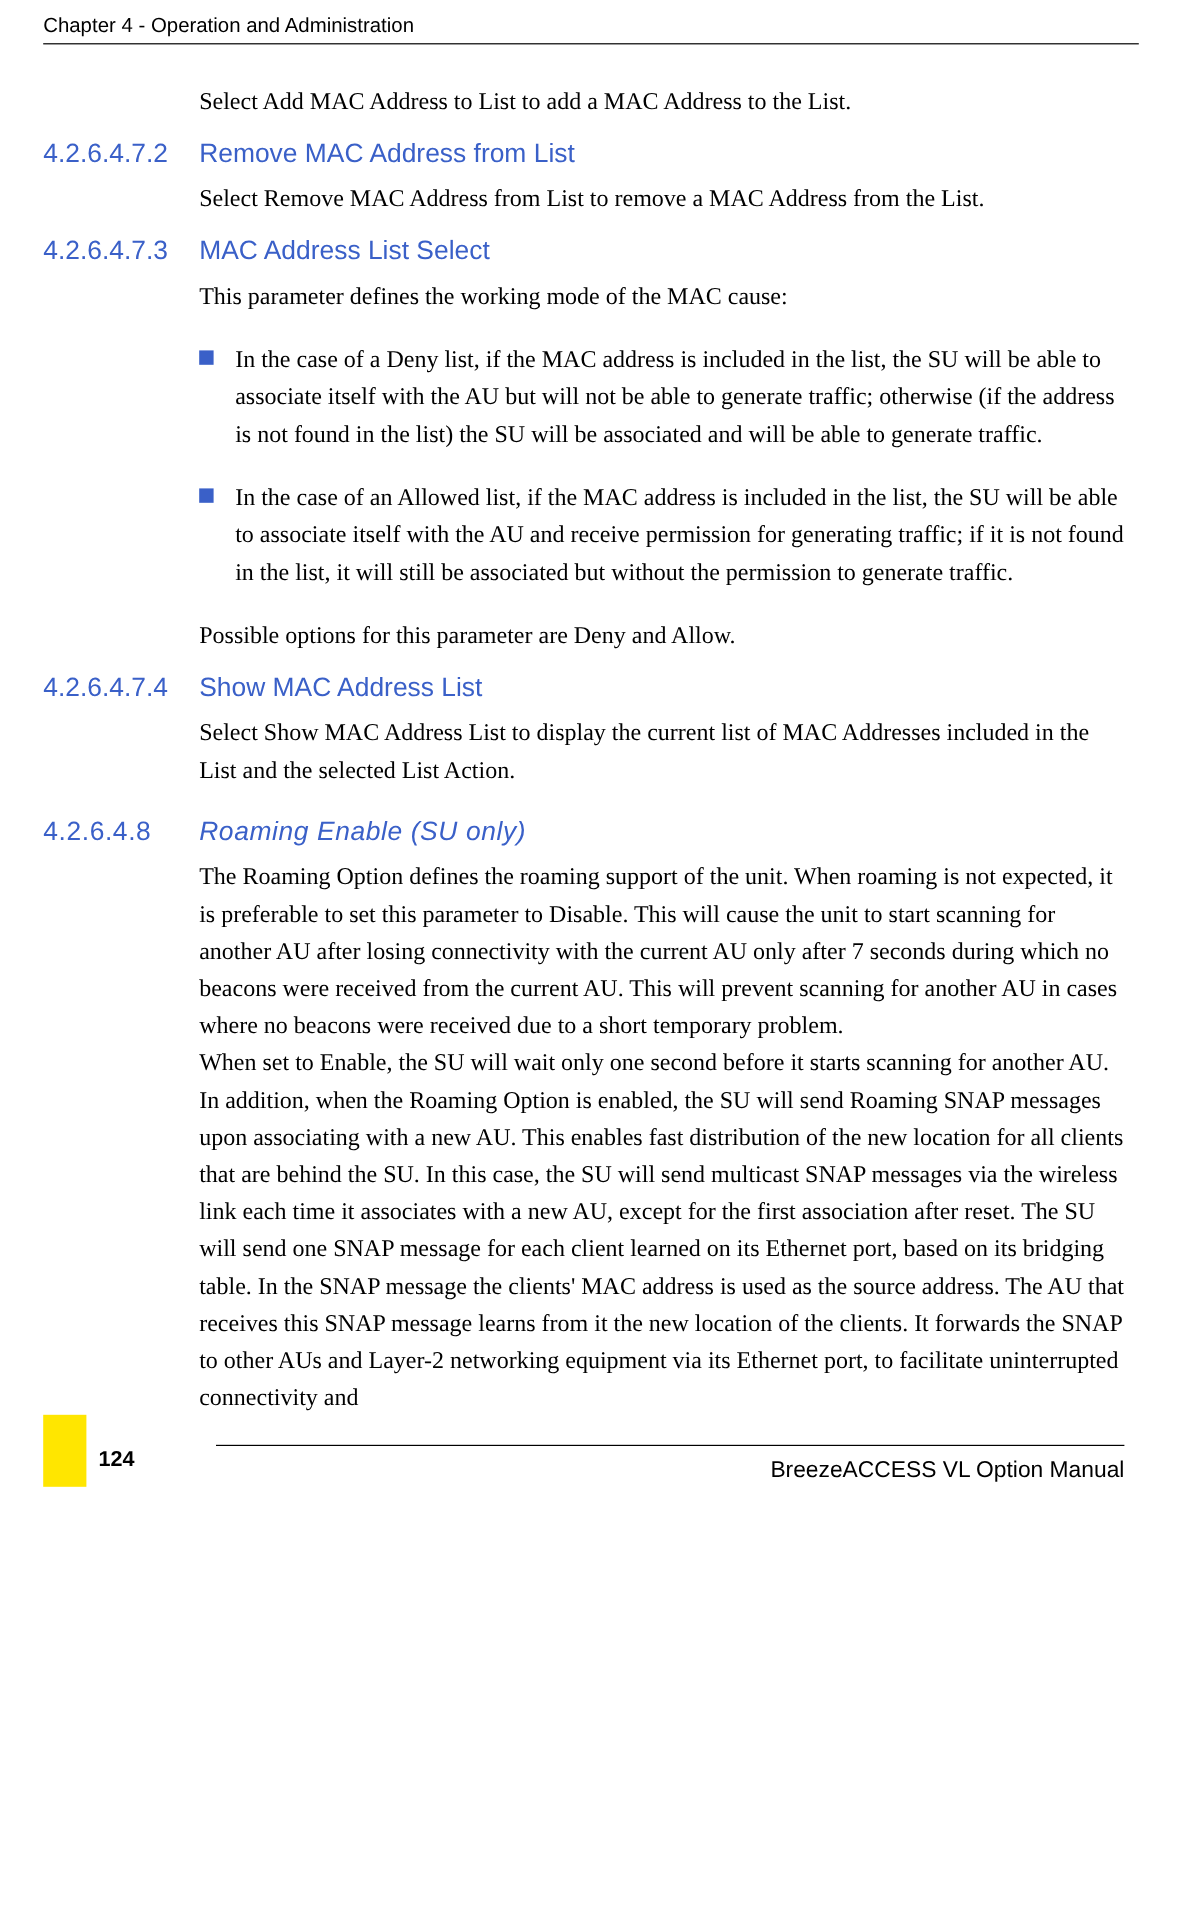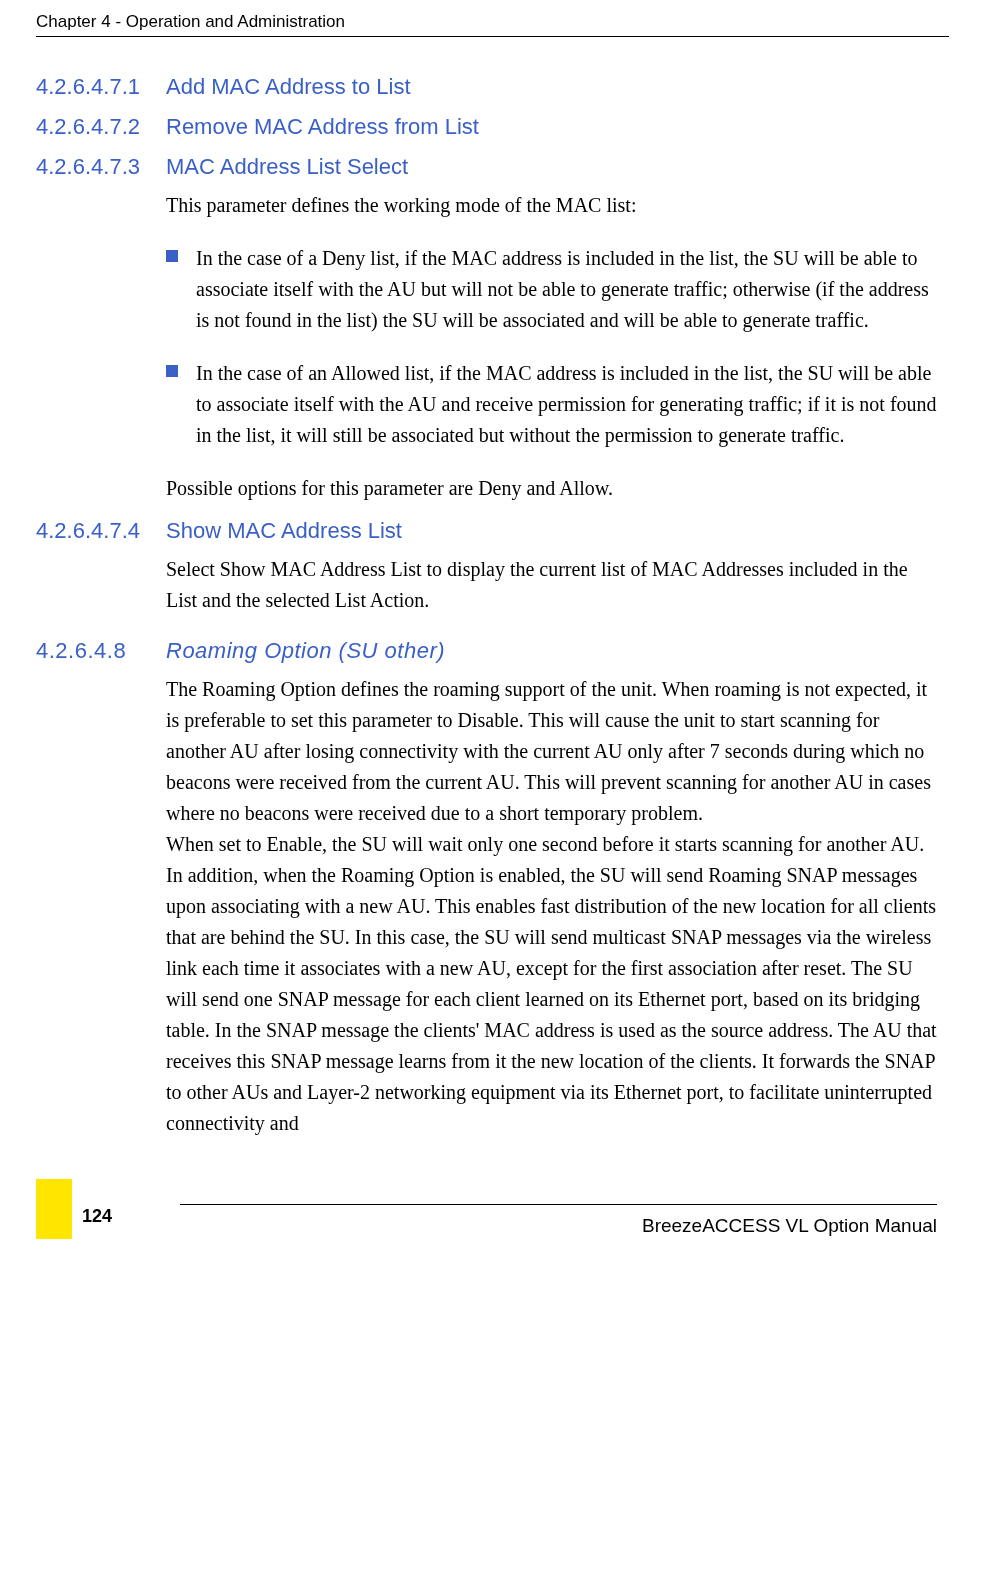--- a/index.html
+++ b/index.html
@@ -27,56 +27,54 @@
 </head>
 <body>
 
 <div class="page">
   <div class="header">
     <div class="header-text">Chapter 4 - Operation and Administration</div>
     <hr class="header-rule">
   </div>
 
   <div class="content">
-    <div class="section-row">
-      <div class="section-num">4.2.6.4.7.1</div>
-      <div class="section-title">Add MAC Address to List</div>
-    </div>
+    <div class="body-text">Select Add MAC Address to List to add a MAC Address to the List.</div>
 
     <div class="section-row">
       <div class="section-num">4.2.6.4.7.2</div>
       <div class="section-title">Remove MAC Address from List</div>
     </div>
+    <div class="body-text">Select Remove MAC Address from List to remove a MAC Address from the List.</div>
 
     <div class="section-row">
       <div class="section-num">4.2.6.4.7.3</div>
       <div class="section-title">MAC Address List Select</div>
     </div>
-    <div class="body-text">This parameter defines the working mode of the MAC list:</div>
+    <div class="body-text">This parameter defines the working mode of the MAC cause:</div>
 
     <div class="list-item">
       <div class="bullet"></div>
       <div class="list-text">In the case of a Deny list, if the MAC address is included in the list, the SU will be able to associate itself with the AU but will not be able to generate traffic; otherwise (if the address is not found in the list) the SU will be associated and will be able to generate traffic.</div>
     </div>
     <div class="list-item">
       <div class="bullet"></div>
       <div class="list-text">In the case of an Allowed list, if the MAC address is included in the list, the SU will be able to associate itself with the AU and receive permission for generating traffic; if it is not found in the list, it will still be associated but without the permission to generate traffic.</div>
     </div>
 
     <div class="body-text" style="margin-top:22px;">Possible options for this parameter are Deny and Allow.</div>
 
     <div class="section-row">
       <div class="section-num">4.2.6.4.7.4</div>
       <div class="section-title">Show MAC Address List</div>
     </div>
     <div class="body-text">Select Show MAC Address List to display the current list of MAC Addresses included in the List and the selected List Action.</div>
 
     <div class="section-row" style="margin-top:22px;">
       <div class="section-num-i">4.2.6.4.8</div>
-      <div class="section-title-i">Roaming Option (SU other)</div>
+      <div class="section-title-i">Roaming Enable (SU only)</div>
     </div>
     <div class="body-text" style="white-space:pre-line;">The Roaming Option defines the roaming support of the unit. When roaming is not expected, it is preferable to set this parameter to Disable. This will cause the unit to start scanning for another AU after losing connectivity with the current AU only after 7 seconds during which no beacons were received from the current AU. This will prevent scanning for another AU in cases where no beacons were received due to a short temporary problem.
 When set to Enable, the SU will wait only one second before it starts scanning for another AU. In addition, when the Roaming Option is enabled, the SU will send Roaming SNAP messages upon associating with a new AU. This enables fast distribution of the new location for all clients that are behind the SU. In this case, the SU will send multicast SNAP messages via the wireless link each time it associates with a new AU, except for the first association after reset. The SU will send one SNAP message for each client learned on its Ethernet port, based on its bridging table. In the SNAP message the clients' MAC address is used as the source address. The AU that receives this SNAP message learns from it the new location of the clients. It forwards the SNAP to other AUs and Layer-2 networking equipment via its Ethernet port, to facilitate uninterrupted connectivity and</div>
   </div>
 
   <div class="footer">
     <hr class="footer-rule">
     <div class="footer-title">BreezeACCESS VL Option Manual</div>
     <div class="yellow-box"></div>
     <div class="page-num">124</div>

